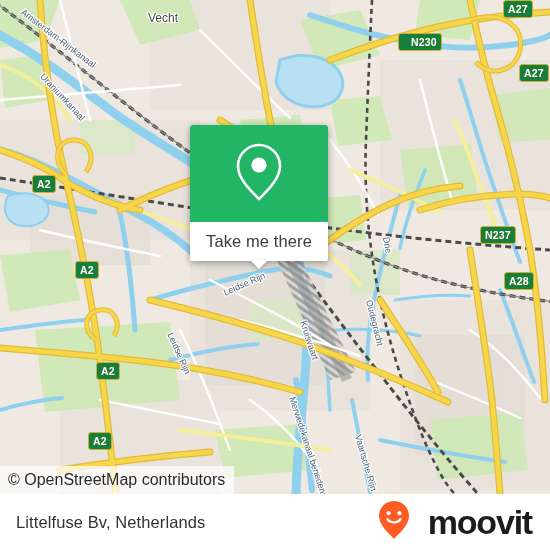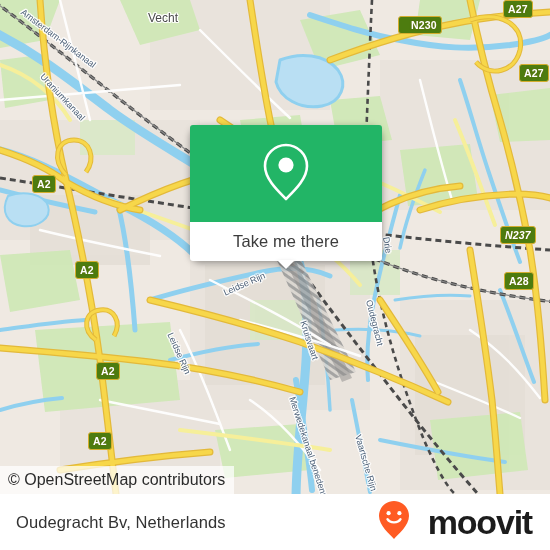--- a/index.html
+++ b/index.html
@@ -34,21 +34,21 @@
       1px -1px 0 rgba(255,255,255,.85), -1px 1px 0 rgba(255,255,255,.85);
     transform-origin: 0 50%;
     pointer-events: none;
   }
   .map-label.water { color: #4b5f77; }
   .map-label.place { color: #4a4a4a; font-size: 12px; }
 
   
   .shield {
     position: absolute;
-    background: #4d7c0f;
+    background: #15803d;
     border: 1.2px solid #d4ae2e;
     border-radius: 3px;
     color: #fff;
     font-size: 10.5px;
     font-weight: bold;
     line-height: 1;
     padding: 2.5px 4px 3px;
     letter-spacing: .2px;
     text-shadow: 0 0 2px rgba(120,90,0,.55);
     pointer-events: none;
@@ -62,22 +62,22 @@
     color: #2b2b2b;
     font-size: 16px;
     padding: 5px 9px 5px 8px;
     white-space: nowrap;
   }
 
   
   #poi-card {
     position: absolute;
     left: 190px; top: 125px;
-    width: 192px;
-    border-radius: 11px;
+    width: 138px;
+    border-radius: 2px;
     box-shadow: 0 2px 7px rgba(0,0,0,.38);
     overflow: visible;
     z-index: 20;
   }
   #poi-card-top {
     height: 97px;
     background: #22b566;
     border-radius: 3px 3px 0 0;
     display: flex; align-items: center; justify-content: center;
   }
@@ -323,26 +323,26 @@
       <div class="map-label water" style="left:224px; top:288px; transform: rotate(-24deg);">Leidse Rijn</div>
       <div class="map-label water" style="left:170px; top:328px; transform: rotate(66deg);">Leidse Rijn</div>
       <div class="map-label water" style="left:303px; top:316px; transform: rotate(72deg);">Kruisvaart</div>
       <div class="map-label water" style="left:292px; top:392px; transform: rotate(72deg);">Merwedekanaal benedenpand</div>
       <div class="map-label water" style="left:386px; top:232px; transform: rotate(80deg);">Drie</div>
       <div class="map-label water" style="left:369px; top:295px; transform: rotate(76deg);">Oudegracht</div>
       <div class="map-label water" style="left:358px; top:430px; transform: rotate(74deg);">Vaartsche Rijn</div>
     </div>
 
     <div>
-      <div class="shield" style="left:398px; top:16px;padding-left:12px;">N230</div>
+      <div class="shield" style="left:398px; top:33px;padding-left:12px;">N230</div>
       <div class="shield" style="left:503px; top:0px;">A27</div>
       <div class="shield" style="left:519px; top:64px;">A27</div>
       <div class="shield" style="left:32px; top:175px;">A2</div>
       <div class="shield" style="left:75px; top:261px;">A2</div>
-      <div class="shield" style="left:500px; top:226px;font-style:italic;">N237</div>
+      <div class="shield" style="left:480px; top:226px;">N237</div>
       <div class="shield" style="left:504px; top:272px;">A28</div>
       <div class="shield" style="left:96px; top:362px;">A2</div>
       <div class="shield" style="left:88px; top:432px;">A2</div>
     </div>
 
     <div id="osm-attrib">© OpenStreetMap contributors</div>
   </div>
 
   <div id="poi-card">
     <div id="poi-card-top">
@@ -353,21 +353,21 @@
         </svg>
       </span>
     </div>
     <div id="poi-card-bottom">
       <span id="poi-card-label">Take me there</span>
       <span id="poi-card-tail"></span>
     </div>
   </div>
 
   <div id="footer">
-    <div id="footer-title">Oudegracht Bv, Netherlands</div>
+    <div id="footer-title">Littelfuse Bv, Netherlands</div>
     <div id="brand">
       <span>
         <svg width="32" height="40" viewBox="0 0 32 40" xmlns="http://www.w3.org/2000/svg">
           <path d="M16 1 C 7.7 1 1 7.7 1 16 C 1 25.5 12 34.5 16 39 C 20 34.5 31 25.5 31 16 C 31 7.7 24.3 1 16 1 Z" fill="#ff5b23"></path>
           <circle cx="10.6" cy="13.2" r="2.1" fill="#ffffff"></circle>
           <circle cx="21.4" cy="13.2" r="2.1" fill="#ffffff"></circle>
           <path d="M9.5 19.2 C 12 23.4 20 23.4 22.5 19.2" fill="none" stroke="#ffffff" stroke-width="2.4" stroke-linecap="round"></path>
         </svg>
       </span>
       <span id="brand-wordmark">moovit</span>

